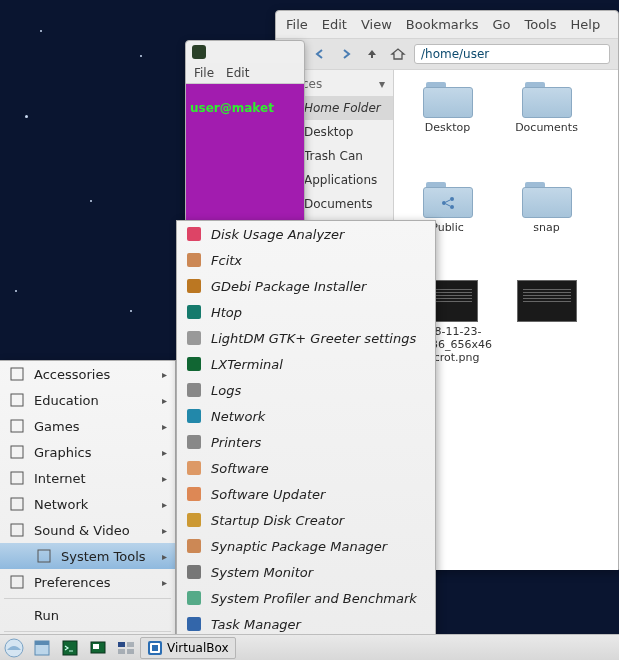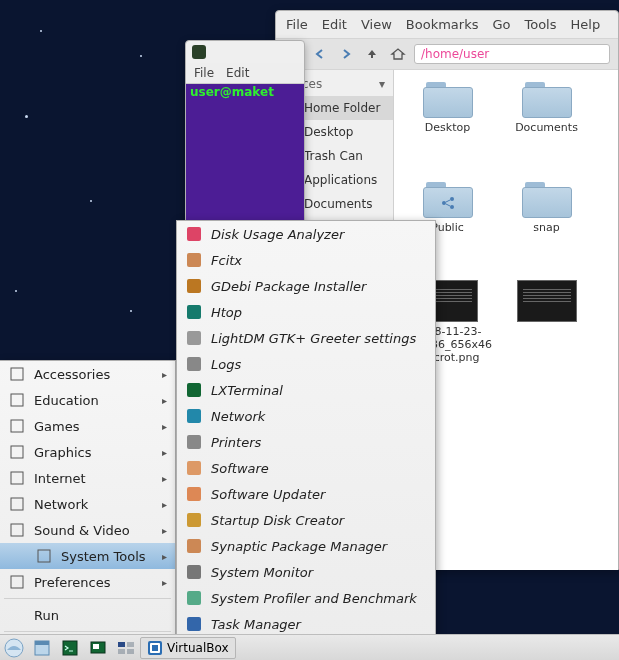--- a/index.html
+++ b/index.html
@@ -5,43 +5,43 @@
 * { margin:0; padding:0; box-sizing:border-box; font-family:"DejaVu Sans","Segoe UI",sans-serif; }
 body { width:619px; height:660px; background:#0a1530; position:relative; overflow:hidden; }
 .star { position:absolute; background:#c8d8f0; border-radius:50%; }
 
 
 .fm { position:absolute; left:275px; top:10px; width:344px; height:560px; background:#ededed; border:1px solid #b0b0b0; border-radius:4px 4px 0 0; box-shadow:0 3px 10px rgba(0,0,0,.3); }
 .fm-menu { display:flex; gap:14px; padding:6px 10px; font-size:13px; color:#444; border-bottom:1px solid #d5d5d5; }
 .fm-menu span { cursor:default; }
 .fm-tool { display:flex; align-items:center; gap:6px; padding:5px 8px; border-bottom:1px solid #d5d5d5; background:#e3e3e3; }
 .fm-tool .ico { width:20px; height:20px; display:flex; align-items:center; justify-content:center; color:#555; font-size:13px; }
-.fm-path { flex:1; background:#fff; border:1px solid #bcbcbc; border-radius:3px; padding:2px 6px; font-size:12px; color:#ec4899; }
+.fm-path { flex:1; background:#fff; border:1px solid #bcbcbc; border-radius:3px; padding:2px 6px; font-size:12px; color:#0c4a6e; }
 .fm-body { display:flex; height:calc(100% - 58px); }
 .fm-side { width:118px; background:#f0f0f0; border-right:1px solid #d0d0d0; padding:4px 0; }
 .fm-side-h { display:flex; justify-content:space-between; align-items:center; padding:3px 8px 5px; font-size:12px; color:#666; }
 .fm-side-row { display:flex; align-items:center; gap:6px; padding:4px 6px; font-size:12px; color:#333; }
-.fm-side-row.sel { background:#d8d8d8; }
+.fm-side-row.sel { background:#d8d8d8;font-style:italic; }
 .fm-side-row .fi { width:16px; height:16px; display:flex; align-items:center; justify-content:center; font-size:12px; }
 .fm-main { flex:1; background:#fff; padding:10px 6px; display:flex; flex-wrap:wrap; gap:0 4px; align-content:flex-start; }
 .file { width:95px; height:100px; display:flex; flex-direction:column; align-items:center; text-align:center; font-size:11px; color:#333; cursor:default; }
 .folder-ico { width:50px; height:38px; margin-bottom:3px; position:relative; }
 .folder-ico::before { content:""; position:absolute; left:3px; top:2px; width:20px; height:7px; background:#9ebcd6; border-radius:2px 2px 0 0; }
 .folder-ico::after { content:""; position:absolute; left:0; top:7px; right:0; bottom:0; background:linear-gradient(#c2d7e8,#a7c4da); border:1px solid #8aa9c3; border-radius:3px; }
 .folder-ico svg { position:absolute; left:50%; top:60%; transform:translate(-50%,-50%); z-index:2; }
 .thumb-ico { width:60px; height:42px; background:#1a1a1a; border:1px solid #666; margin-bottom:3px; position:relative; }
 .thumb-ico::after { content:""; position:absolute; left:5px; top:8px; right:5px; height:14px; background:repeating-linear-gradient(#999 0 1px,transparent 1px 3px); opacity:.6; }
 .file span { line-height:1.2; word-break:break-word; padding:0 2px; }
 
 
 .term { position:absolute; left:185px; top:40px; width:120px; height:200px; background:#efefef; border:1px solid #b0b0b0; border-radius:4px 4px 0 0; box-shadow:0 3px 8px rgba(0,0,0,.3); z-index:4; }
 .term-head { height:22px; display:flex; align-items:center; padding:0 6px; gap:6px; }
 .term-head .dot { width:14px; height:14px; background:#2a4028; border-radius:3px; }
 .term-menu { display:flex; gap:12px; padding:3px 8px; font-size:12px; color:#444; border-bottom:1px solid #ccc; background:#eee;}
-.term-body { background:#4c1d95; height:150px; padding:1px 4px; font-family:monospace; font-size:12px; color:#0f0; white-space:nowrap; overflow:hidden; }
+.term-body { background:#a21caf; height:150px; padding:17px 4px; font-family:monospace; font-size:12px; color:#0f0; white-space:nowrap; overflow:hidden; }
 .term-body .u { color:#2fef2f; font-weight:bold; }
 
 
 .menu-col { position:absolute; background:linear-gradient(#f6f6f6,#ececec); border:1px solid #aeaeae; box-shadow:2px 2px 8px rgba(0,0,0,.3); z-index:10; }
 .cat { left:0; top:360px; width:176px; border-left:none; border-radius:0 0 0 0; }
 .menu-row { display:flex; align-items:center; gap:8px; padding:4px 8px; font-size:13px; color:#222; cursor:default; }
 .menu-row .arr { margin-left:auto; font-size:10px; color:#555; }
 .menu-row.hov { background:linear-gradient(#b8d3ea,#8fb9de);padding-left:35px; }
 .sep { height:1px; background:#d0d0d0; margin:3px 4px; }
 .menu-ico { width:18px; height:18px; display:flex; align-items:center; justify-content:center; }
@@ -346,32 +346,32 @@
       <span class="menu-ico">
         <svg width="16" height="16" viewBox="0 0 16 16">
           <rect x="1" y="1" width="14" height="14" rx="2" fill="#999"></rect>
         </svg>
       </span>
       <span>LightDM GTK+ Greeter settings</span>
     </div>
     <div class="menu-row">
       <span class="menu-ico">
         <svg width="16" height="16" viewBox="0 0 16 16">
+          <rect x="1" y="1" width="14" height="14" rx="2" fill="#163"></rect>
+        </svg>
+      </span>
+      <span>LXTerminal</span>
+    </div>
+    <div class="menu-row">
+      <span class="menu-ico">
+        <svg width="16" height="16" viewBox="0 0 16 16">
           <rect x="1" y="1" width="14" height="14" rx="2" fill="#888"></rect>
         </svg>
       </span>
       <span>Logs</span>
-    </div>
-    <div class="menu-row">
-      <span class="menu-ico">
-        <svg width="16" height="16" viewBox="0 0 16 16">
-          <rect x="1" y="1" width="14" height="14" rx="2" fill="#163"></rect>
-        </svg>
-      </span>
-      <span>LXTerminal</span>
     </div>
     <div class="menu-row">
       <span class="menu-ico">
         <svg width="16" height="16" viewBox="0 0 16 16">
           <rect x="1" y="1" width="14" height="14" rx="2" fill="#28a"></rect>
         </svg>
       </span>
       <span>Network</span>
     </div>
     <div class="menu-row">

